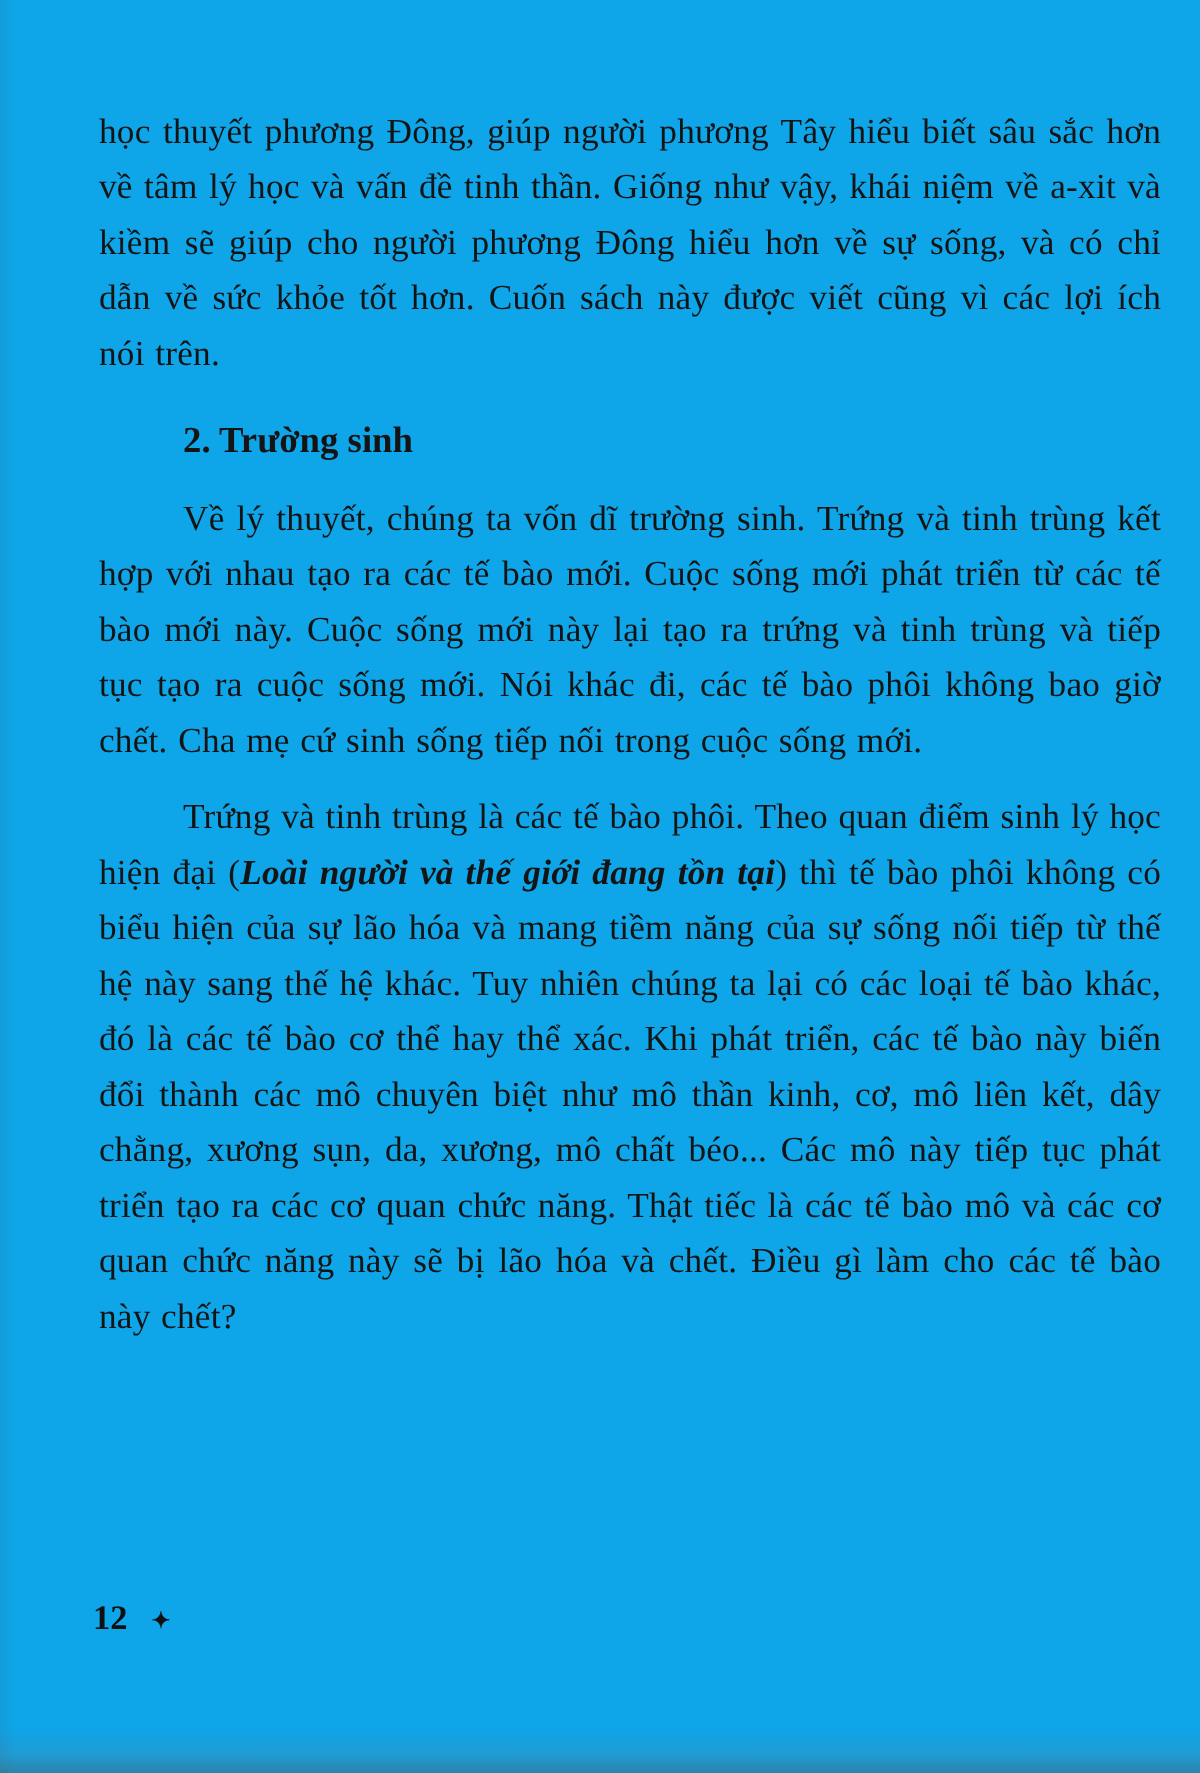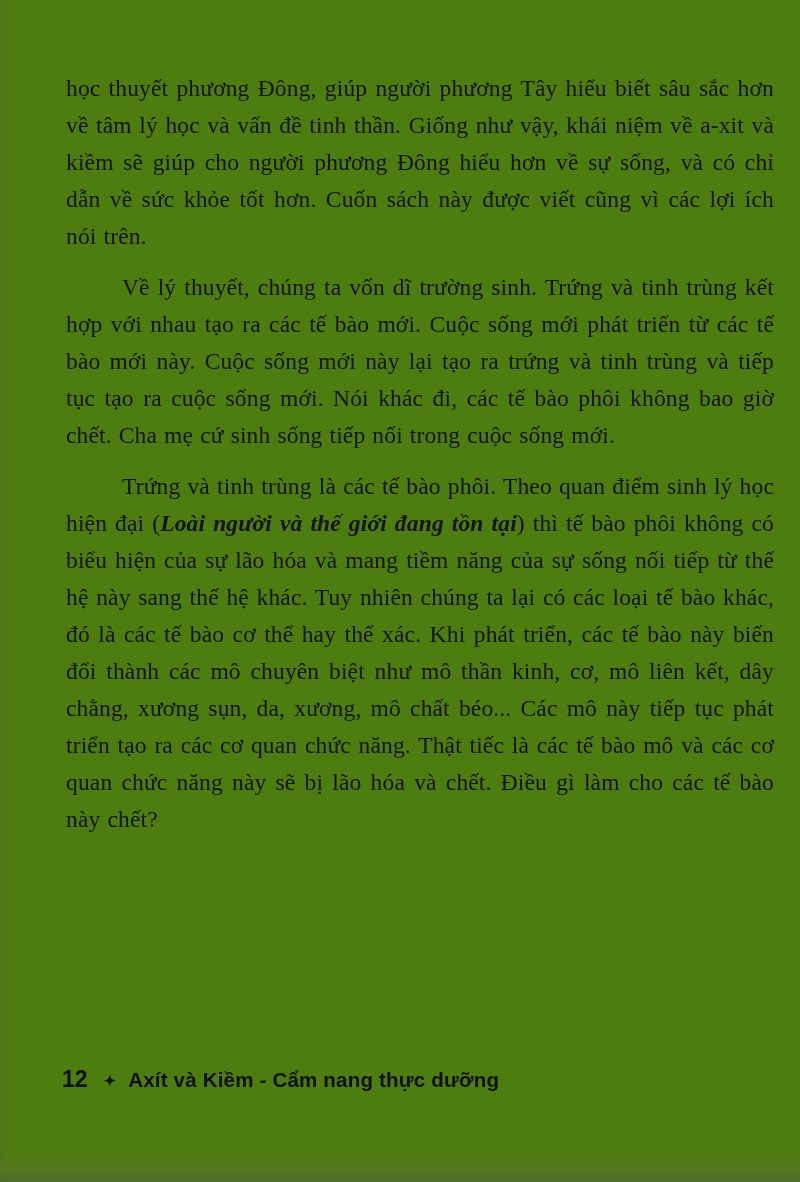--- a/index.html
+++ b/index.html
@@ -5,21 +5,21 @@
   html, body {
     margin: 0;
     padding: 0;
     background: #e8e8e6;
   }
   .book-page {
     position: relative;
     width: 800px;
     height: 1182px;
     margin: 0 auto;
-    background: #4d7c0f;
+    background: #0ea5e9;
     overflow: hidden;
     font-family: "Liberation Serif", serif;
     color: #141414;
   }
   .text-block {
     position: absolute;
     top: 70px;
     left: 66px;
     right: 26px;
   }
@@ -46,21 +46,21 @@
   .italic-seg {
     font-style: italic;
     font-weight: bold;
   }
   .footer {
     position: absolute;
     left: 62px;
     top: 1066px;
     display: flex;
     align-items: center;
-    font-family: Liberation Sans, sans-serif;
+    font-family: Liberation Serif, serif;
     font-weight: bold;
     color: #101010;
   }
   .page-num {
     font-size: 23px;
   }
   .ornament {
     font-size: 15px;
     margin: 2px 12px 0 16px;
   }
@@ -92,30 +92,30 @@
 </style>
 </head>
 <body>
 
 <div class="book-page">
 
   <div class="text-block">
 
     <p class="para no-indent">học thuyết phương Đông, giúp người phương Tây hiểu biết sâu sắc hơn về tâm lý học và vấn đề tinh thần. Giống như vậy, khái niệm về a-xit và kiềm sẽ giúp cho người phương Đông hiểu hơn về sự sống, và có chỉ dẫn về sức khỏe tốt hơn. Cuốn sách này được viết cũng vì các lợi ích nói trên.</p>
 
+    <h2 class="heading">2. Trường sinh</h2>
 
 
     <p class="para">Về lý thuyết, chúng ta vốn dĩ trường sinh. Trứng và tinh trùng kết hợp với nhau tạo ra các tế bào mới. Cuộc sống mới phát triển từ các tế bào mới này. Cuộc sống mới này lại tạo ra trứng và tinh trùng và tiếp tục tạo ra cuộc sống mới. Nói khác đi, các tế bào phôi không bao giờ chết. Cha mẹ cứ sinh sống tiếp nối trong cuộc sống mới.</p>
 
     <p class="para"><span>Trứng và tinh trùng là các tế bào phôi. Theo quan điểm sinh lý học hiện đại (</span><span class="italic-seg">Loài người và thế giới đang tồn tại</span><span>) thì tế bào phôi không có biểu hiện của sự lão hóa và mang tiềm năng của sự sống nối tiếp từ thế hệ này sang thế hệ khác. Tuy nhiên chúng ta lại có các loại tế bào khác, đó là các tế bào cơ thể hay thể xác. Khi phát triển, các tế bào này biến đổi thành các mô chuyên biệt như mô thần kinh, cơ, mô liên kết, dây chằng, xương sụn, da, xương, mô chất béo... Các mô này tiếp tục phát triển tạo ra các cơ quan chức năng. Thật tiếc là các tế bào mô và các cơ quan chức năng này sẽ bị lão hóa và chết. Điều gì làm cho các tế bào này chết?</span></p>
 
   </div>
 
   <div class="footer">
     <span class="page-num">12</span>
     <span class="ornament">✦</span>
-    <span class="book-title">Axít và Kiềm - Cẩm nang thực dưỡng</span>
   </div>
 
   <div class="left-shade"></div>
   <div class="bottom-shade"></div>
 
 </div>
 
 </body></html>

